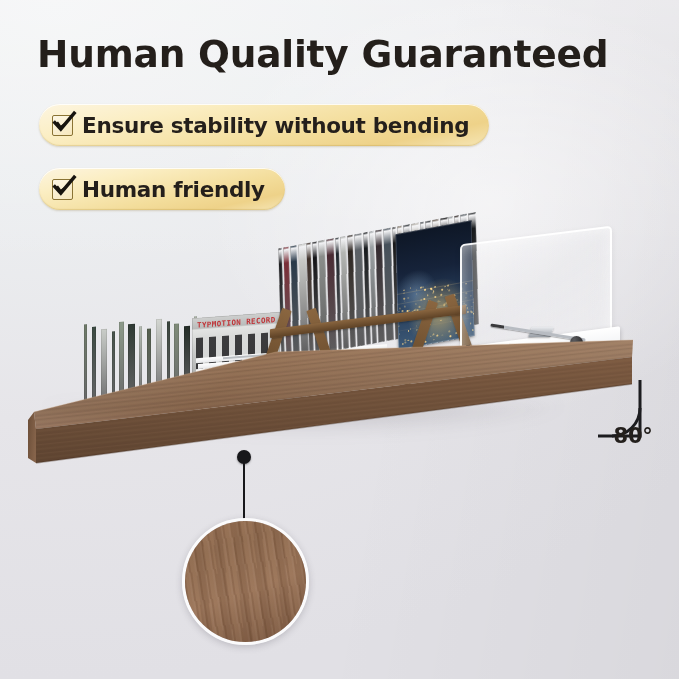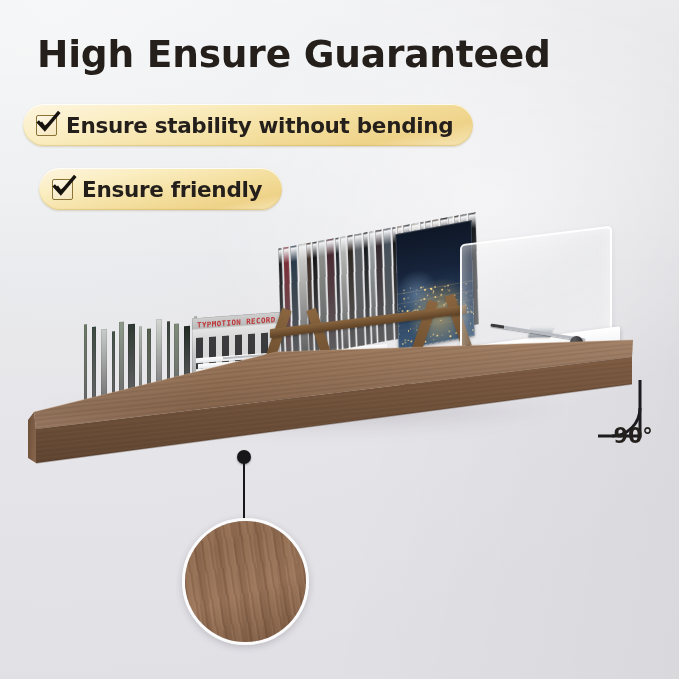--- a/index.html
+++ b/index.html
@@ -38,21 +38,21 @@
   .pill{
     position:absolute; display:flex; align-items:center;
     height:42px; border-radius:21px;
     padding:0 20px 0 13px;
     background:linear-gradient(168deg,#fdf5e0 0%,#fbeec3 26%,#f3dd9b 62%,#eed289 82%,#f6e6b6 100%);
     box-shadow:
       0 1px 2px rgba(120,95,30,.22),
       inset 0 1px 0 rgba(255,255,255,.85),
       inset 0 -1px 1px rgba(170,135,45,.25);
   }
-  .pill.p1{ left:23px; top:104px; }
+  .pill.p1{ left:39px; top:104px; }
   .pill.p2{ left:39px; top:168px; }
   .pill-label{
     font-size:21.5px; font-weight:700; color:#241f1b;
     font-family:"DejaVu Sans","Liberation Sans",sans-serif;
     letter-spacing:-.3px; white-space:nowrap; margin-left:9px;
   }
   .chkbox{
     position:relative; width:21px; height:21px; flex:0 0 21px;
     border:1.6px solid #8a7334;
     background:linear-gradient(150deg,#fdf7e6,#f6e7bd);
@@ -189,40 +189,40 @@
     white-space:pre-line;
   }
 </style>
 </head>
 <body>
 
 <div id="stage">
 
   <div class="wall-shade"></div>
 
-  <div class="headline">High Ensure Guaranteed</div>
+  <div class="headline">Human Quality Guaranteed</div>
 
   <div class="pill p1">
     <span class="chkbox">
       <svg viewBox="0 0 28 28" aria-hidden="true">
         <path d="M5.5 14.2 L10.6 19.4 L23.5 4.6 L20.0 10.0 L10.9 16.4 L8.0 12.4 Z" fill="#17140f"></path>
         <path d="M4.8 13.6 L10.8 20.2 L24.2 4.2" stroke="#17140f" stroke-width="3.4" fill="none" stroke-linecap="square"></path>
       </svg>
     </span>
     <span class="pill-label">Ensure stability without bending</span>
   </div>
 
   <div class="pill p2">
     <span class="chkbox">
       <svg viewBox="0 0 28 28" aria-hidden="true">
         <path d="M5.5 14.2 L10.6 19.4 L23.5 4.6 L20.0 10.0 L10.9 16.4 L8.0 12.4 Z" fill="#17140f"></path>
         <path d="M4.8 13.6 L10.8 20.2 L24.2 4.2" stroke="#17140f" stroke-width="3.4" fill="none" stroke-linecap="square"></path>
       </svg>
     </span>
-    <span class="pill-label">Ensure friendly</span>
+    <span class="pill-label">Human friendly</span>
   </div>
 
   <div class="scene">
 
     <div class="shelf-shadow"></div>
 
     <div class="obj mags" id="mags">
         <div class="mag" style="left: 0px; width: 3px; height: 86px; background: linear-gradient(rgb(111, 123, 106), rgba(0, 0, 0, 0.55));"></div>
         <div class="mag" style="left: 7.6px; width: 4.6px; height: 83px; background: linear-gradient(rgb(60, 74, 66), rgba(0, 0, 0, 0.55));"></div>
         <div class="mag" style="left: 16.8px; width: 6.2px; height: 80px; background: linear-gradient(rgb(201, 205, 200), rgba(0, 0, 0, 0.55));"></div>
@@ -503,21 +503,21 @@
 
       <polyline points="36,248 632,169" fill="none" stroke="#3e2c1e" stroke-opacity=".35" stroke-width="1.4"></polyline>
     </svg>
 
   </div>
 
   <svg class="angle" viewBox="0 0 62 86">
     <path d="M44 2 L44 58 L2 58" fill="none" stroke="#1c1c1f" stroke-width="3"></path>
     <path d="M16 58 A28 28 0 0 0 44 30" fill="none" stroke="#1c1c1f" stroke-width="3"></path>
   </svg>
-  <div class="deg">90°</div>
+  <div class="deg">80°</div>
 
   <div class="dot"></div>
   <div class="lead"></div>
   <div class="swatch">
     <div class="grain"></div>
   </div>
 
 </div>
 
 </body></html>

